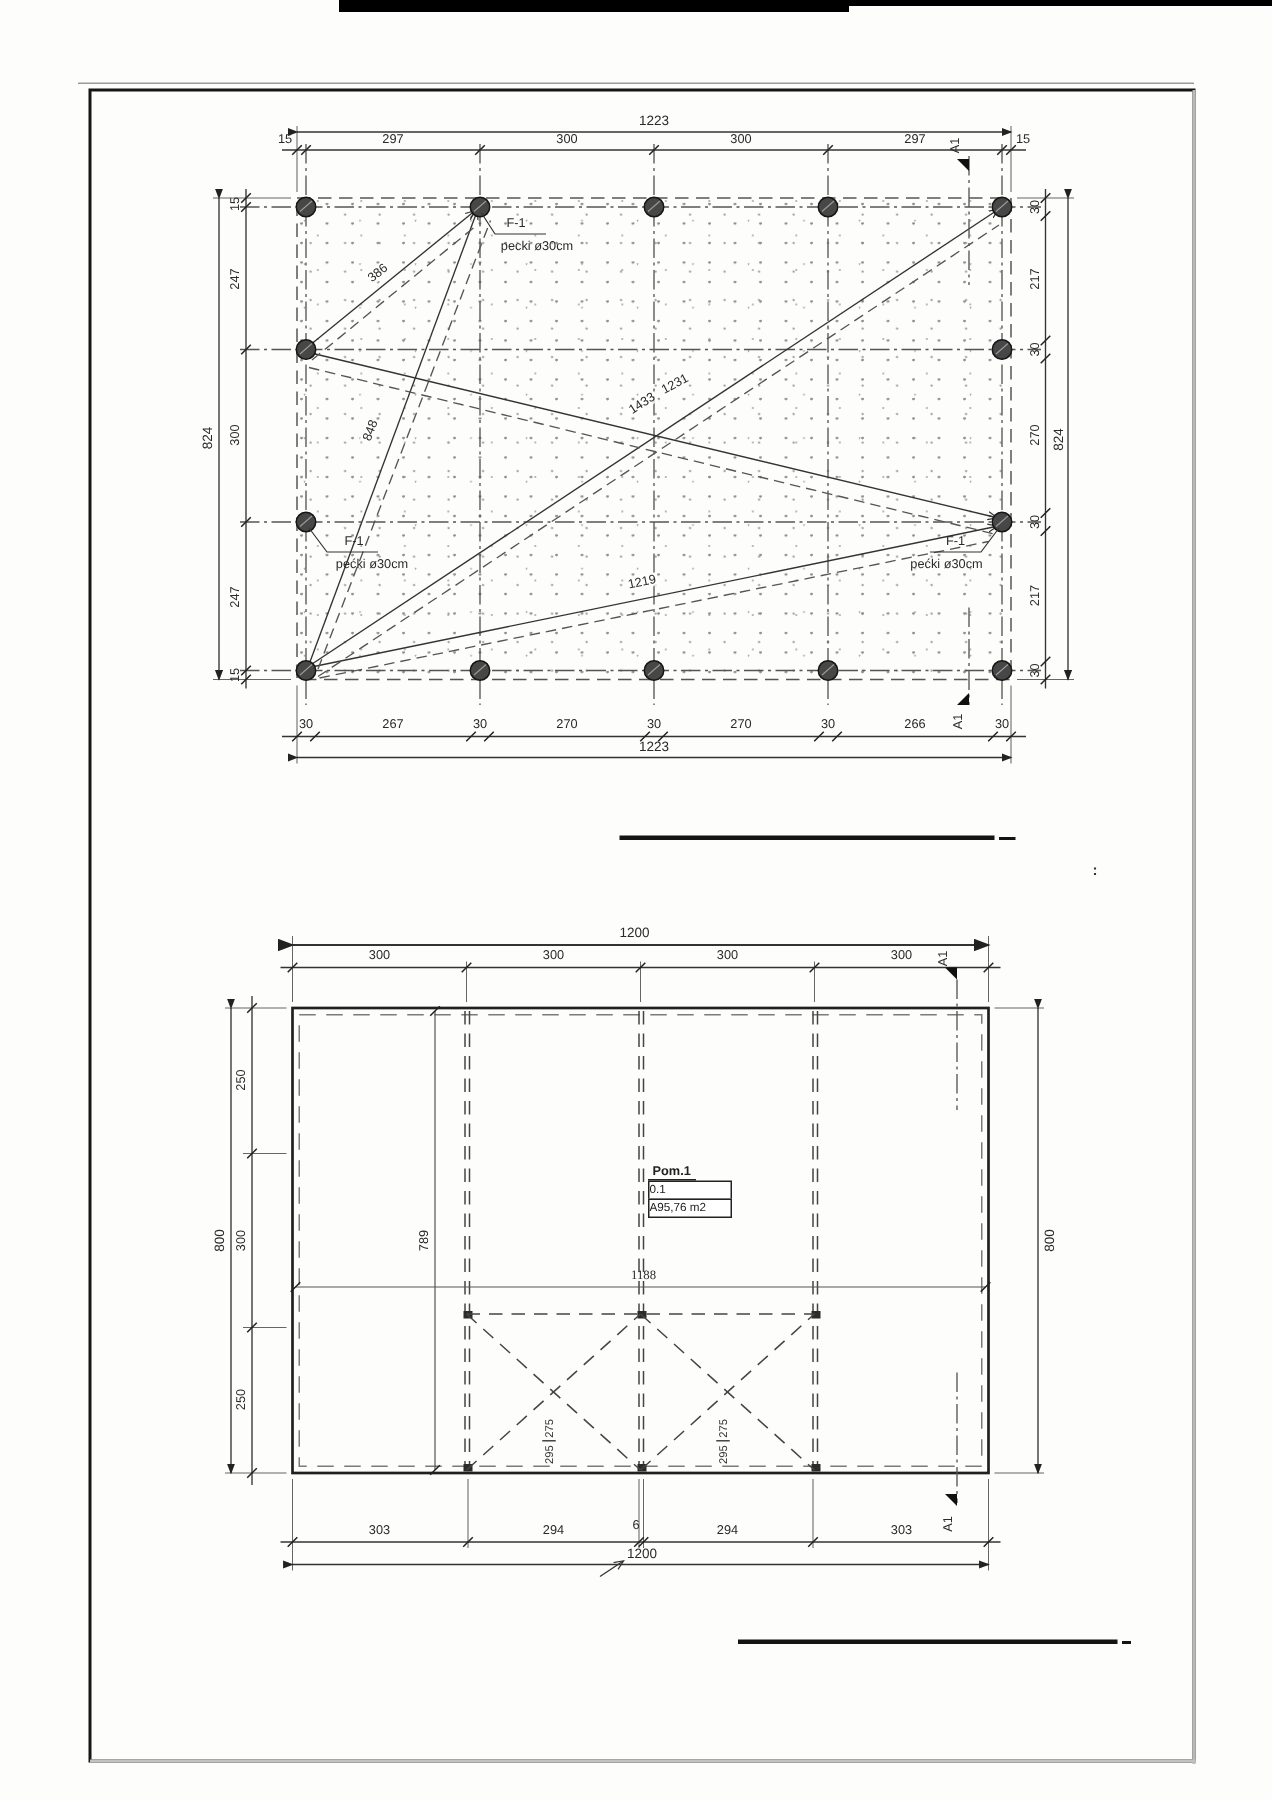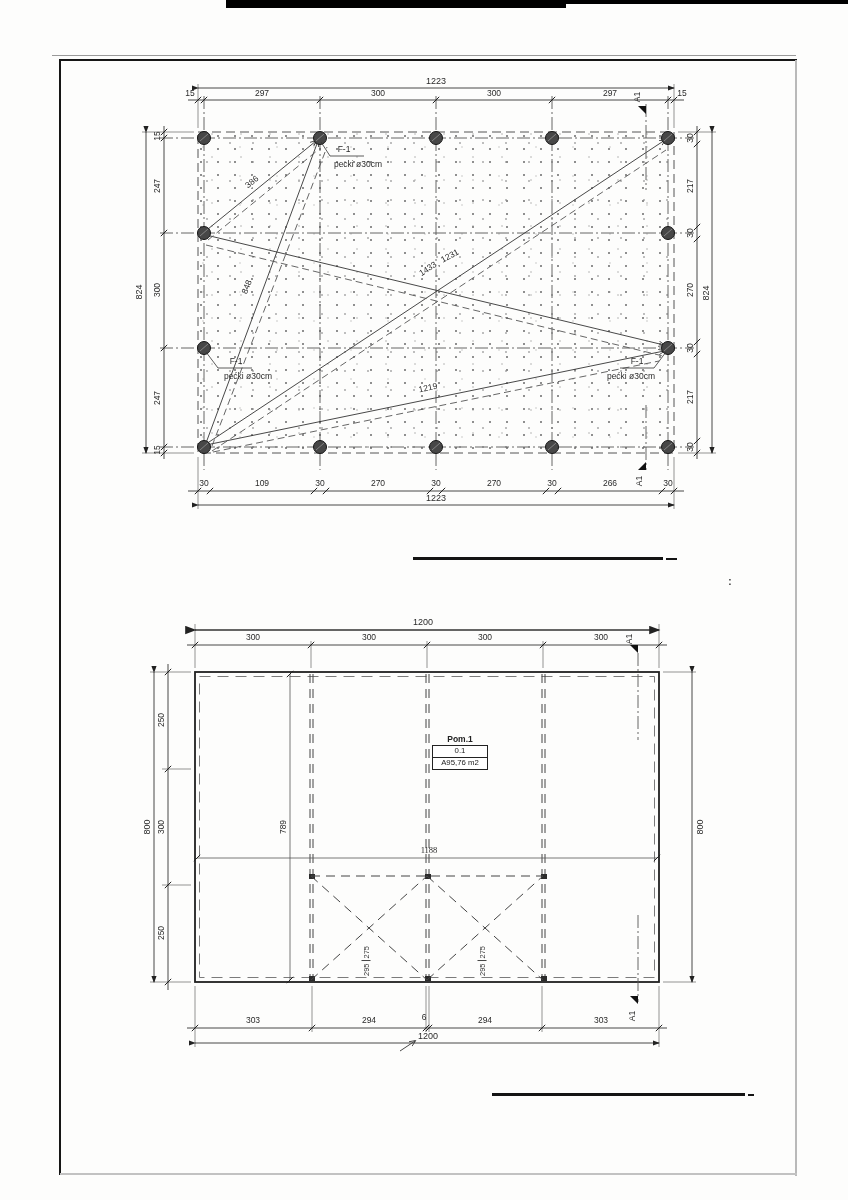--- a/index.html
+++ b/index.html
@@ -23,21 +23,21 @@
   svg{position:absolute;left:0;top:0;}
   
   .d{position:absolute;font-size:8.5px;line-height:9px;white-space:nowrap;color:#2a2a2a;
      transform:translate(-50%,-50%);}
   .tot{font-size:9px;}
   .r{transform:translate(-50%,-50%) rotate(-90deg);}
   .dlab{background:rgba(255,255,255,0.75);padding:0 1px;}
   .callout{font-size:8.5px;}
   .thick-line{position:absolute;background:#141414;}
   
-  #roombox{position:absolute;left:432px;top:728px;width:56px;text-align:center;}
+  #roombox{position:absolute;left:432px;top:770px;width:56px;text-align:left;}
   #room-name{display:inline-block;font-size:8.5px;font-weight:bold;border-bottom:1px solid #222;padding:0 3px 1px;}
   .rbox{border:1px solid #222;background:#fff;font-size:7.8px;line-height:10px;height:11px;margin-top:-1px;}
   
   .openlab{position:absolute;display:flex;align-items:center;font-size:7.5px;color:#333;
            transform:translate(-50%,-50%) rotate(-90deg);white-space:nowrap;}
   .openlab .bar{width:1px;height:9px;background:#444;margin:0 2px;}
   .colon{position:absolute;font-size:10px;font-weight:bold;color:#333;transform:translate(-50%,-50%);}
 </style>
 </head>
 <body>
@@ -295,21 +295,21 @@
 
   <span class="d tot" style="left:436px;top:81px;">1223</span>
   <span class="d" style="left:190px;top:93px;">15</span>
   <span class="d" style="left:262px;top:93px;">297</span>
   <span class="d" style="left:378px;top:93px;">300</span>
   <span class="d" style="left:494px;top:93px;">300</span>
   <span class="d" style="left:610px;top:93px;">297</span>
   <span class="d" style="left:682px;top:93px;">15</span>
 
   <span class="d" style="left:204px;top:483px;">30</span>
-  <span class="d" style="left:262px;top:483px;">109</span>
+  <span class="d" style="left:262px;top:483px;">267</span>
   <span class="d" style="left:320px;top:483px;">30</span>
   <span class="d" style="left:378px;top:483px;">270</span>
   <span class="d" style="left:436px;top:483px;">30</span>
   <span class="d" style="left:494px;top:483px;">270</span>
   <span class="d" style="left:552px;top:483px;">30</span>
   <span class="d" style="left:610px;top:483px;">266</span>
   <span class="d" style="left:668px;top:483px;">30</span>
   <span class="d tot" style="left:436px;top:498px;">1223</span>
 
   <span class="d tot r" style="left:139px;top:292px;">824</span>

